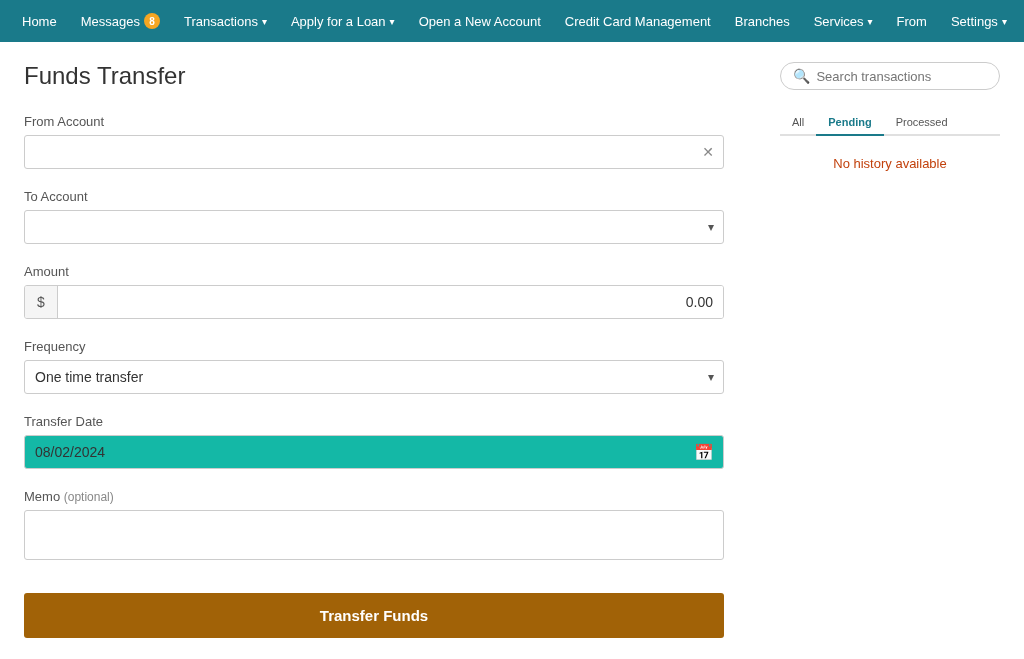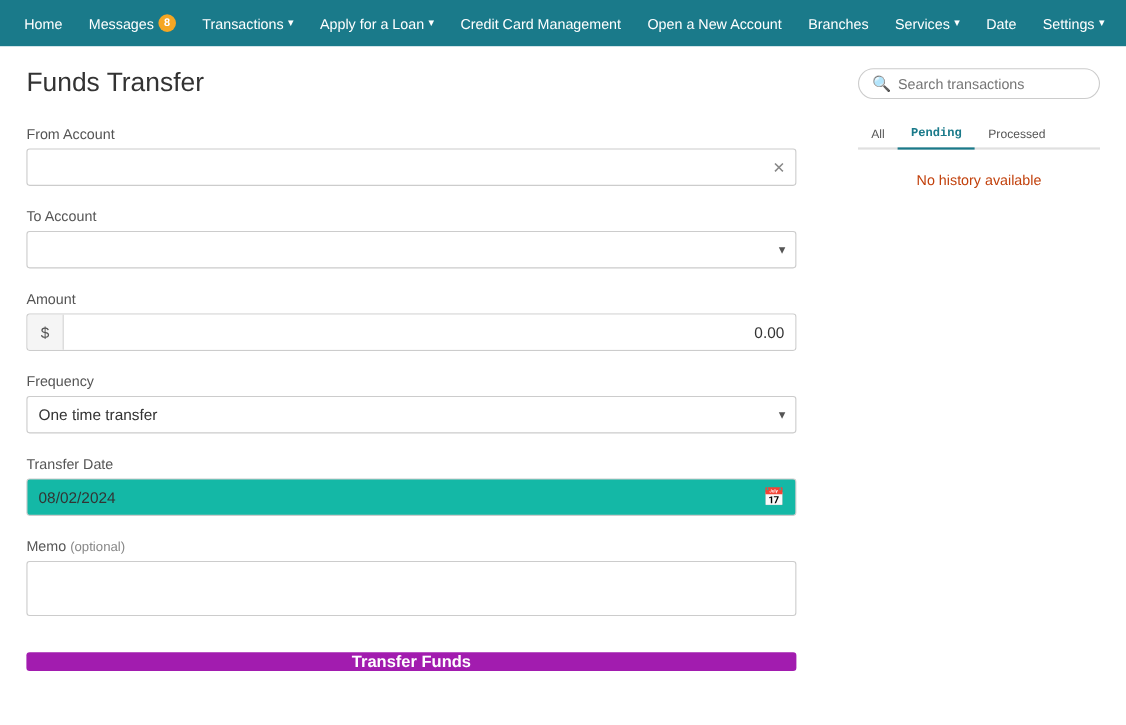--- a/index.html
+++ b/index.html
@@ -169,24 +169,25 @@
       color: #333;
       background: #fff;
       height: 50px;
       resize: none;
       outline: none;
     }
 
     
     .transfer-btn {
       width: 100%;
-      background: #a21caf;
+      background: #a16207;
       color: #fff;
       border: none;
       border-radius: 3px;
+      padding: 14px;
       font-size: 15px;
       font-weight: bold;
       cursor: pointer;
       margin-top: 10px;
     }
 
     
     .right-panel {
       width: 220px;
       flex-shrink: 0;
@@ -222,21 +223,20 @@
       font-size: 11px;
       cursor: pointer;
       color: #555;
       border-bottom: 2px solid transparent;
       margin-bottom: -2px;
     }
     .history-tab.active {
       color: #1a7a8a;
       border-bottom: 2px solid #1a7a8a;
       font-weight: bold;
-      font-family: Liberation Mono, monospace;
     }
 
     .no-history {
       text-align: center;
       color: #c2410c;
       font-size: 13px;
       margin-top: 20px;
     }
 
     
@@ -276,34 +276,34 @@
   </div>
   <div class="nav-item">
     <span>Transactions</span>
     <span class="nav-chevron">▾</span>
   </div>
   <div class="nav-item">
     <span>Apply for a Loan</span>
     <span class="nav-chevron">▾</span>
   </div>
   <div class="nav-item">
+    <span>Open a New Account</span>
+  </div>
+  <div class="nav-item">
     <span>Credit Card Management</span>
-  </div>
-  <div class="nav-item">
-    <span>Open a New Account</span>
   </div>
   <div class="nav-item">
     <span>Branches</span>
   </div>
   <div class="nav-item">
     <span>Services</span>
     <span class="nav-chevron">▾</span>
   </div>
   <div class="nav-item">
-    <span>Date</span>
+    <span>From</span>
   </div>
   <div class="nav-item">
     <span>Settings</span>
     <span class="nav-chevron">▾</span>
   </div>
 
 </nav>
 
 <div class="page-container">
 

